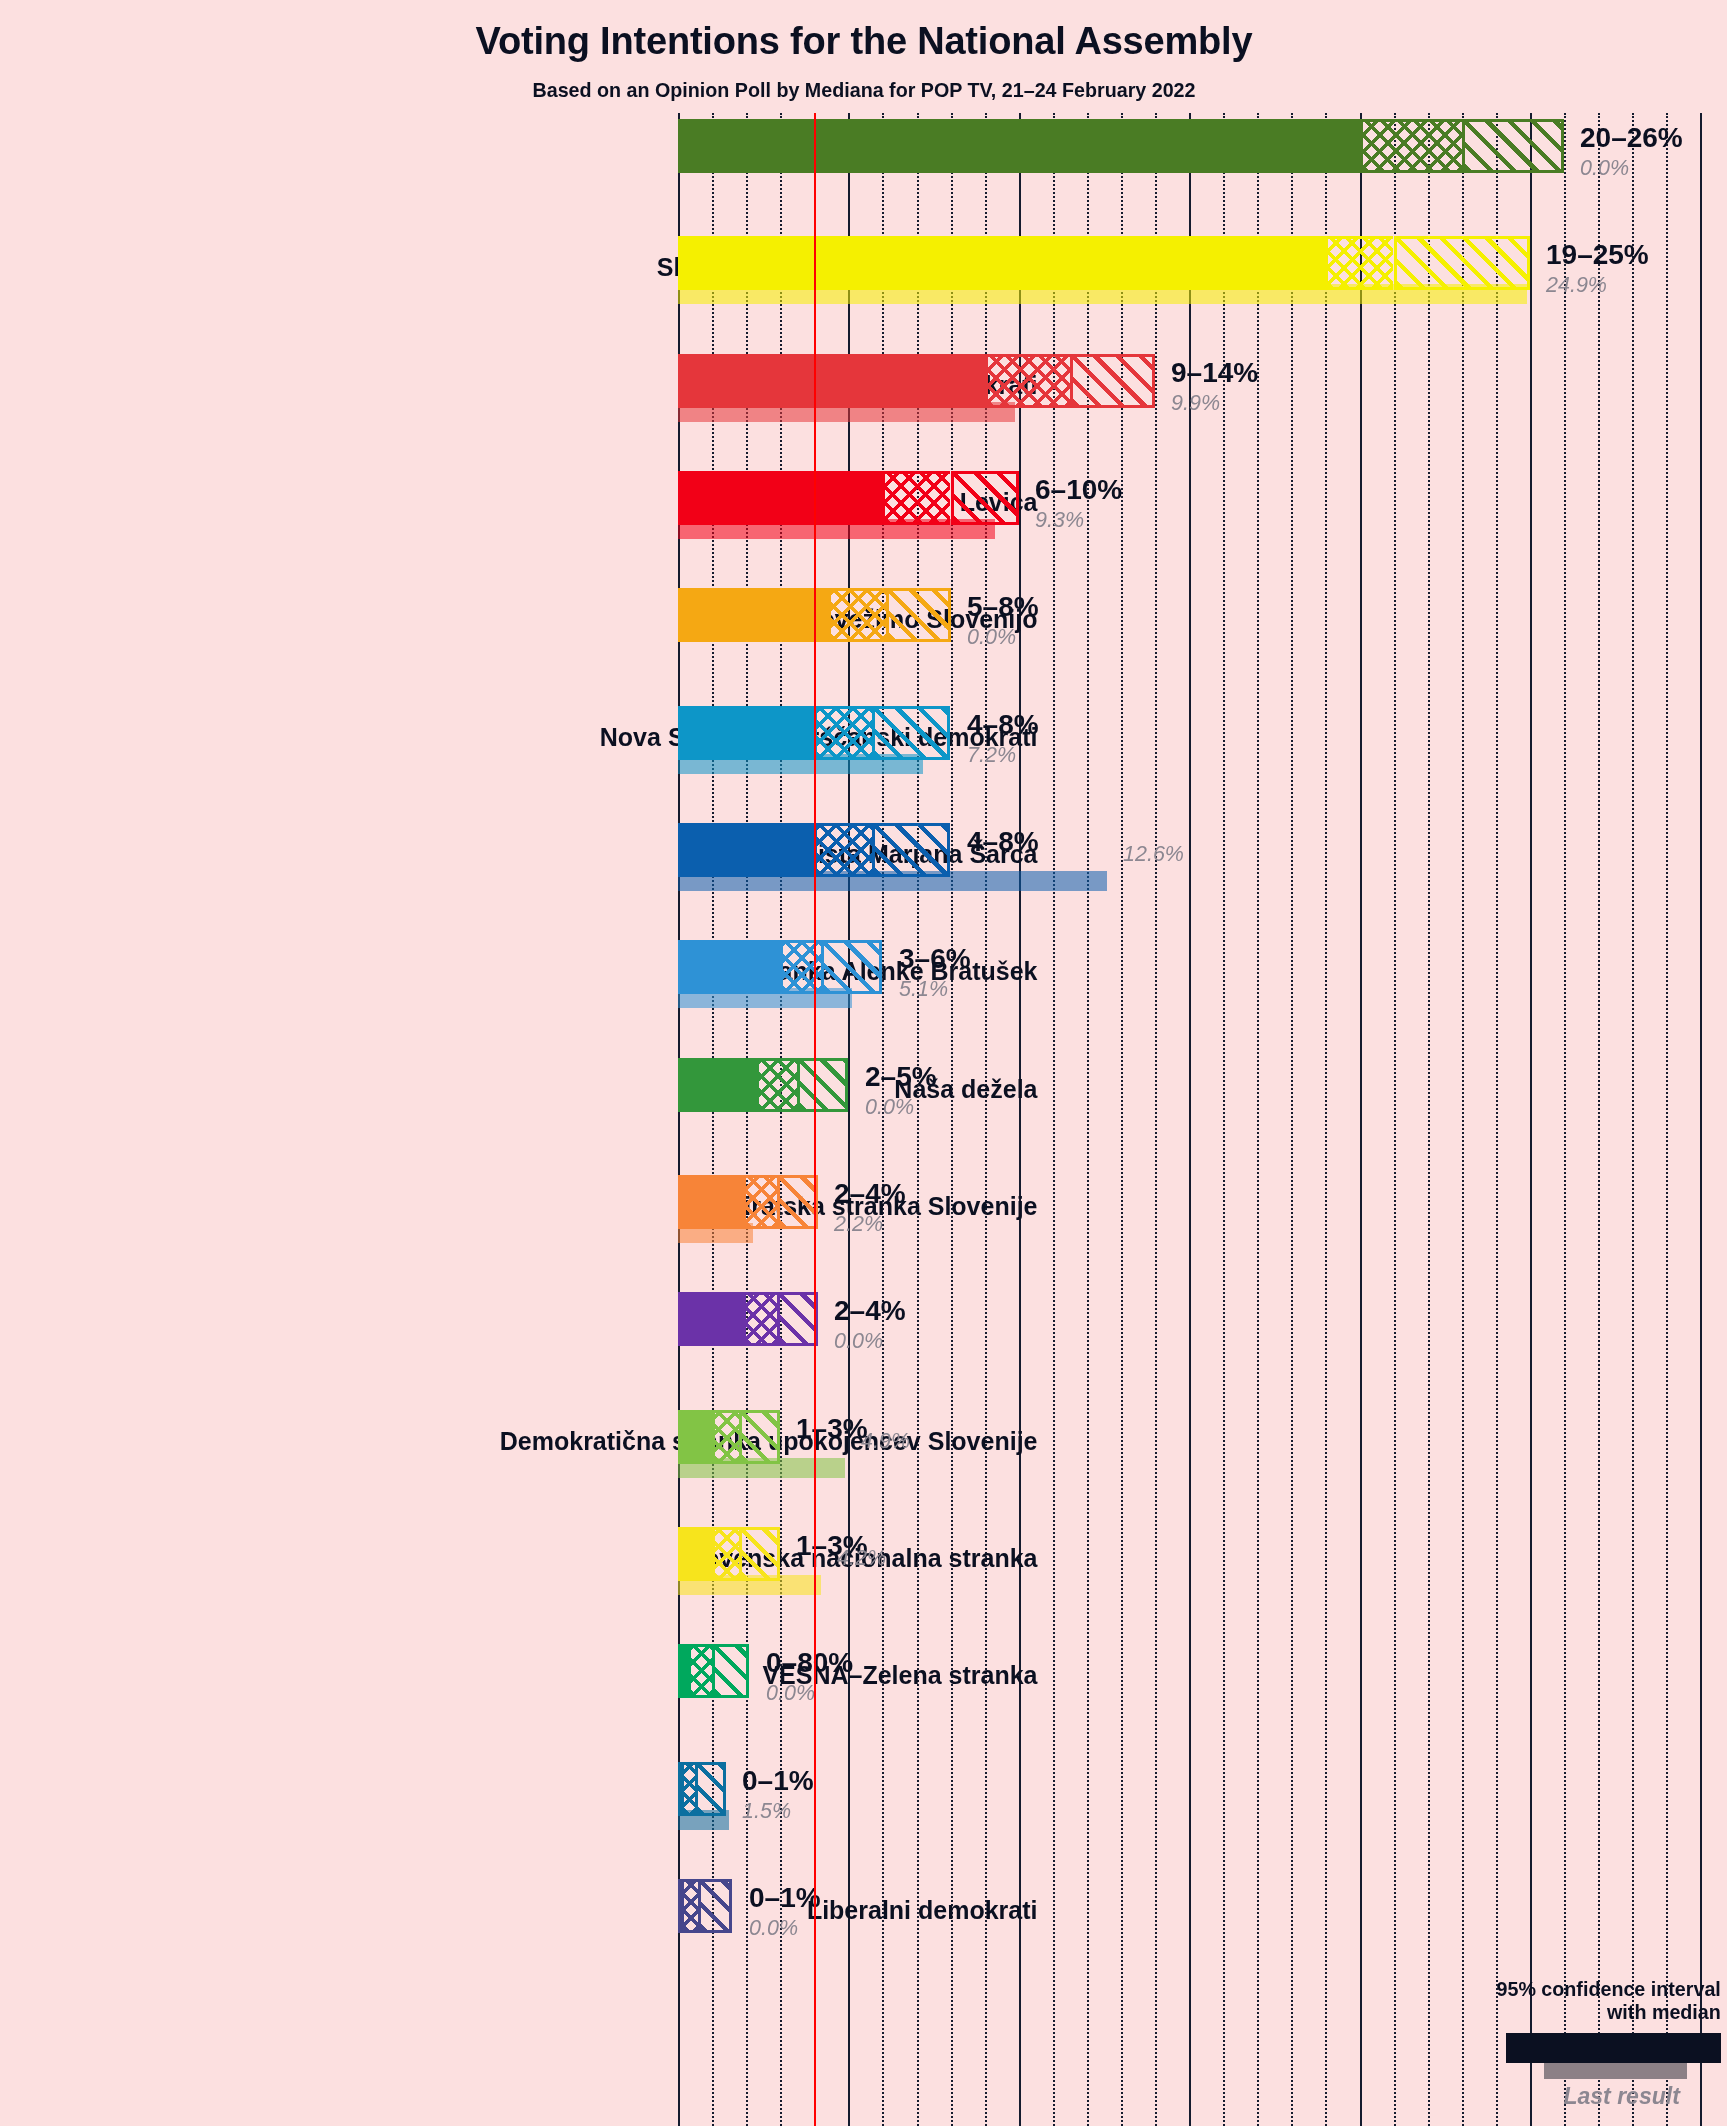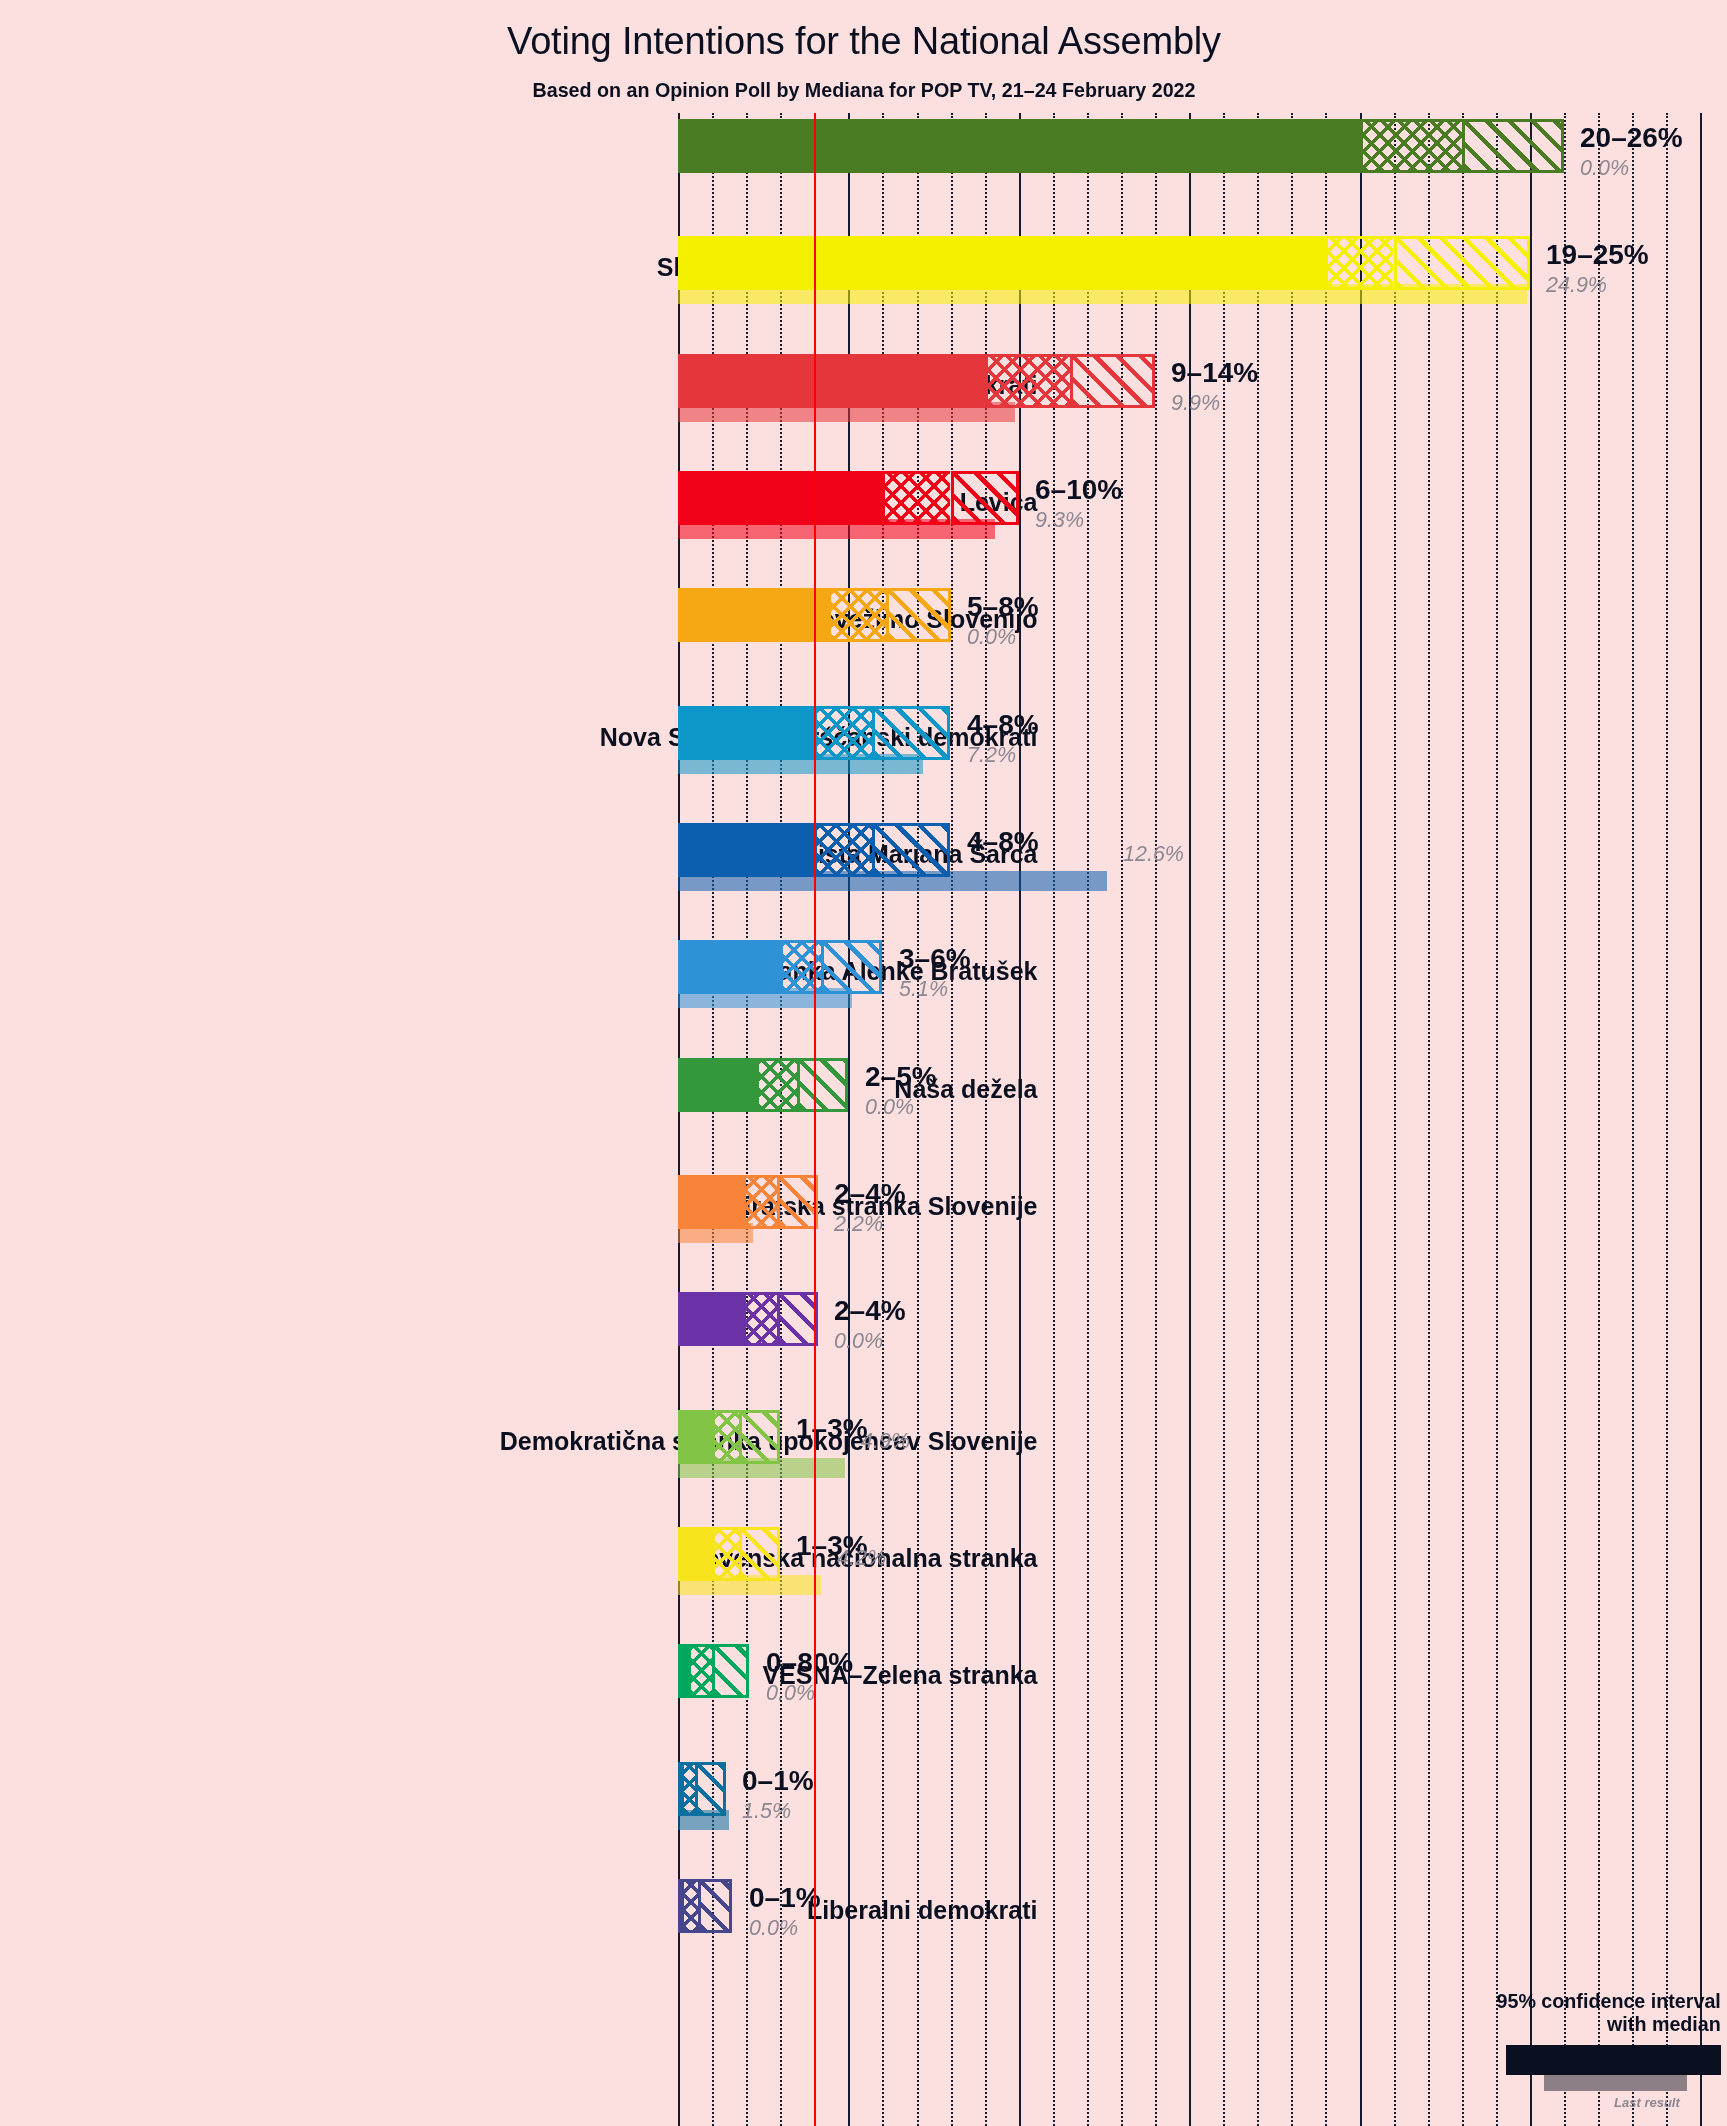--- a/index.html
+++ b/index.html
@@ -15,21 +15,21 @@
     overflow: hidden;
   }
 
   
   #chart-title {
     position: absolute;
     left: 0; right: 0;
     top: 19.7px;
     text-align: center;
     font-size: 38px;
-    font-weight: normal;
+    font-weight: bold;
     color: #0B1021;
     letter-spacing: -0.2px;
   }
   #chart-subtitle {
     position: absolute;
     left: 0; right: 0;
     top: 79px;
     text-align: center;
     font-size: 19.7px;
     font-weight: bold;
@@ -179,21 +179,21 @@
     position: relative;
     margin-left: auto;
     margin-right: 34px;
     width: 143px;
     height: 16px;
     background: #8C8086;
   }
   #legend .llast {
     margin-top: 3.6px;
     margin-right: 41px;
-    font-size: 13px;
+    font-size: 23px;
     font-style: italic;
     font-weight: bold;
     color: #8C8791;
   }
 </style>
 </head>
 <body>
 
 <div id="chart-title">Voting Intentions for the National Assembly</div>
 <div id="chart-subtitle">Based on an Opinion Poll by Mediana for POP TV, 21–24 February 2022</div>

